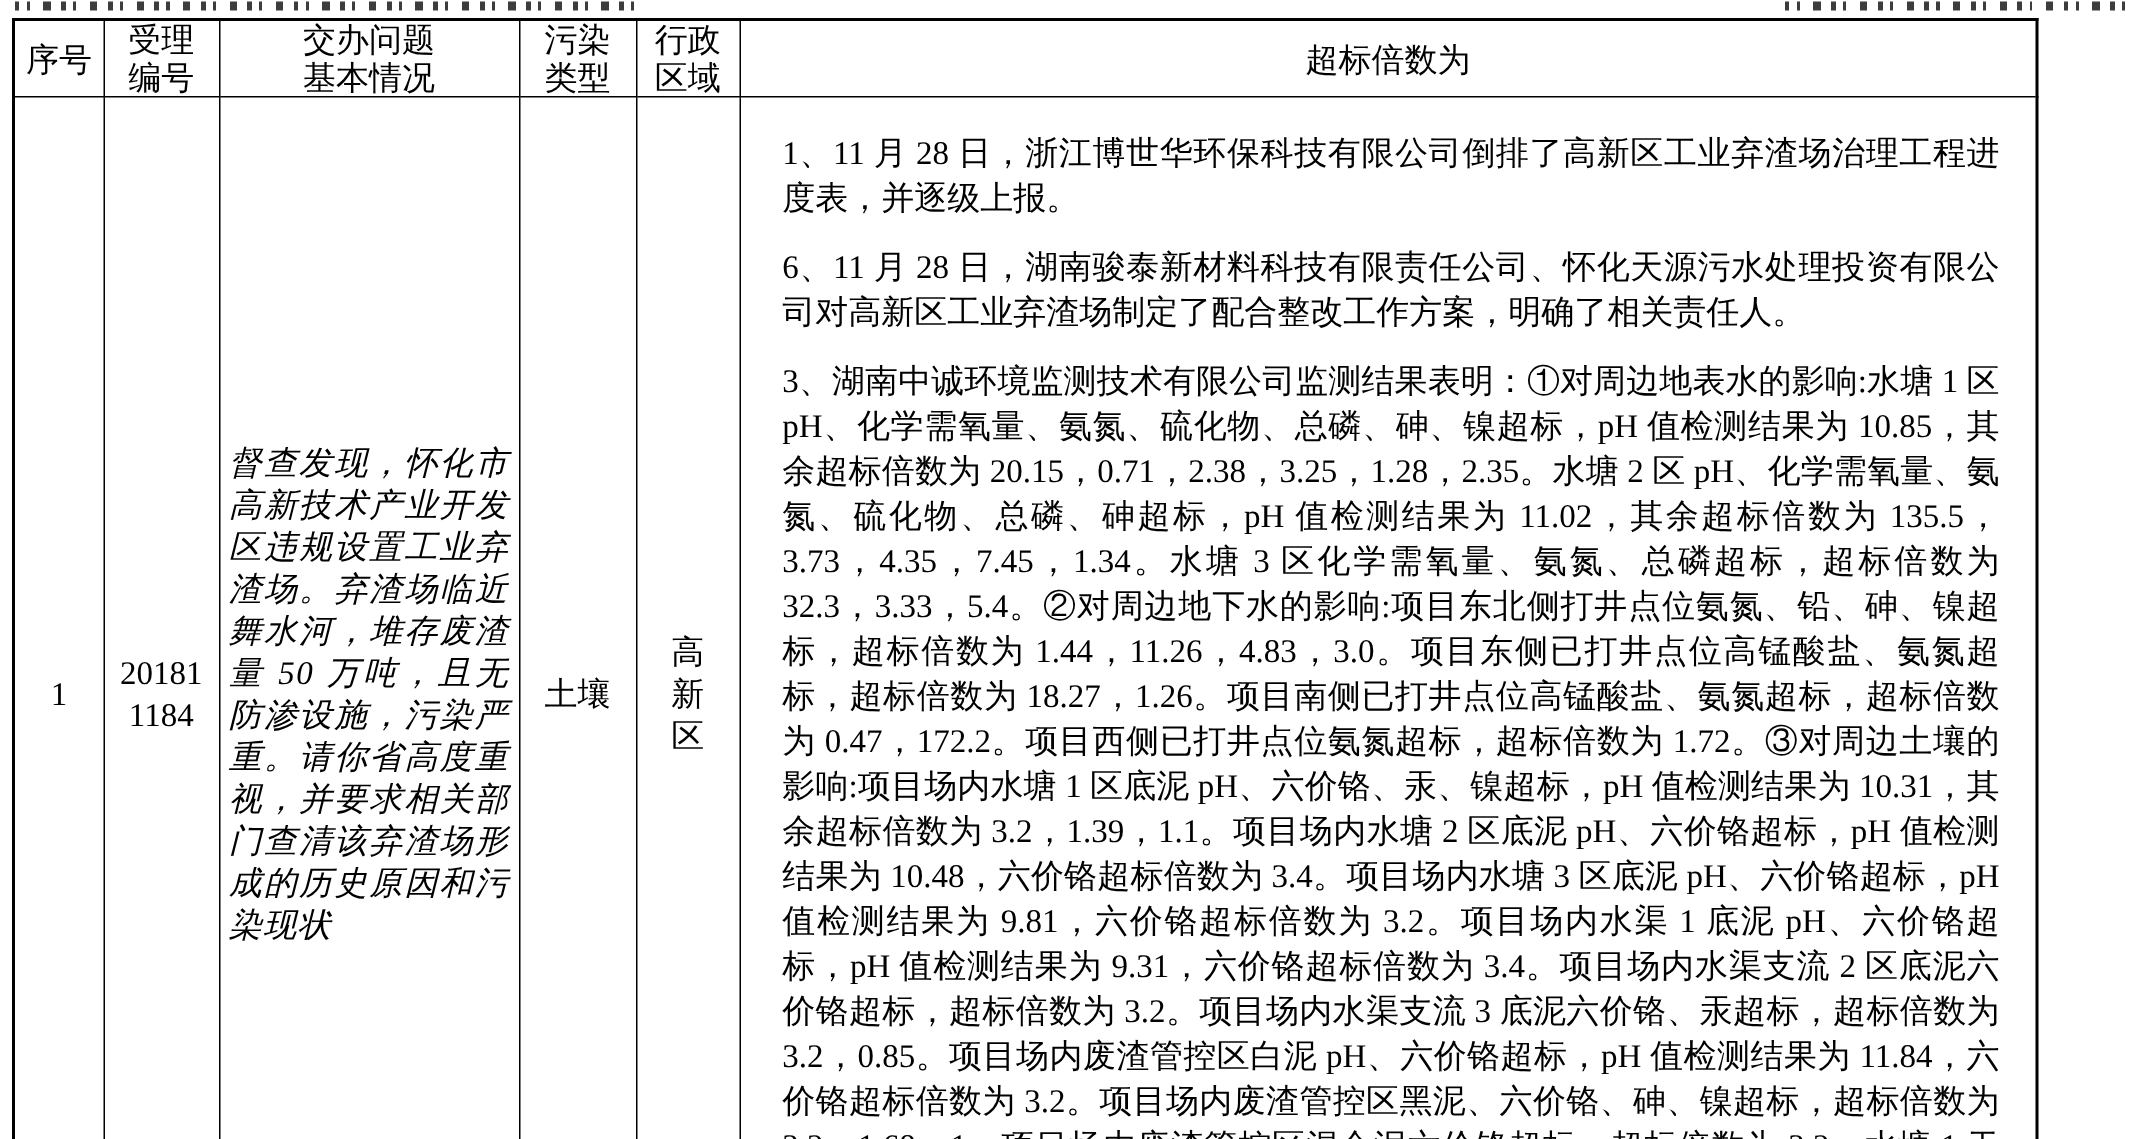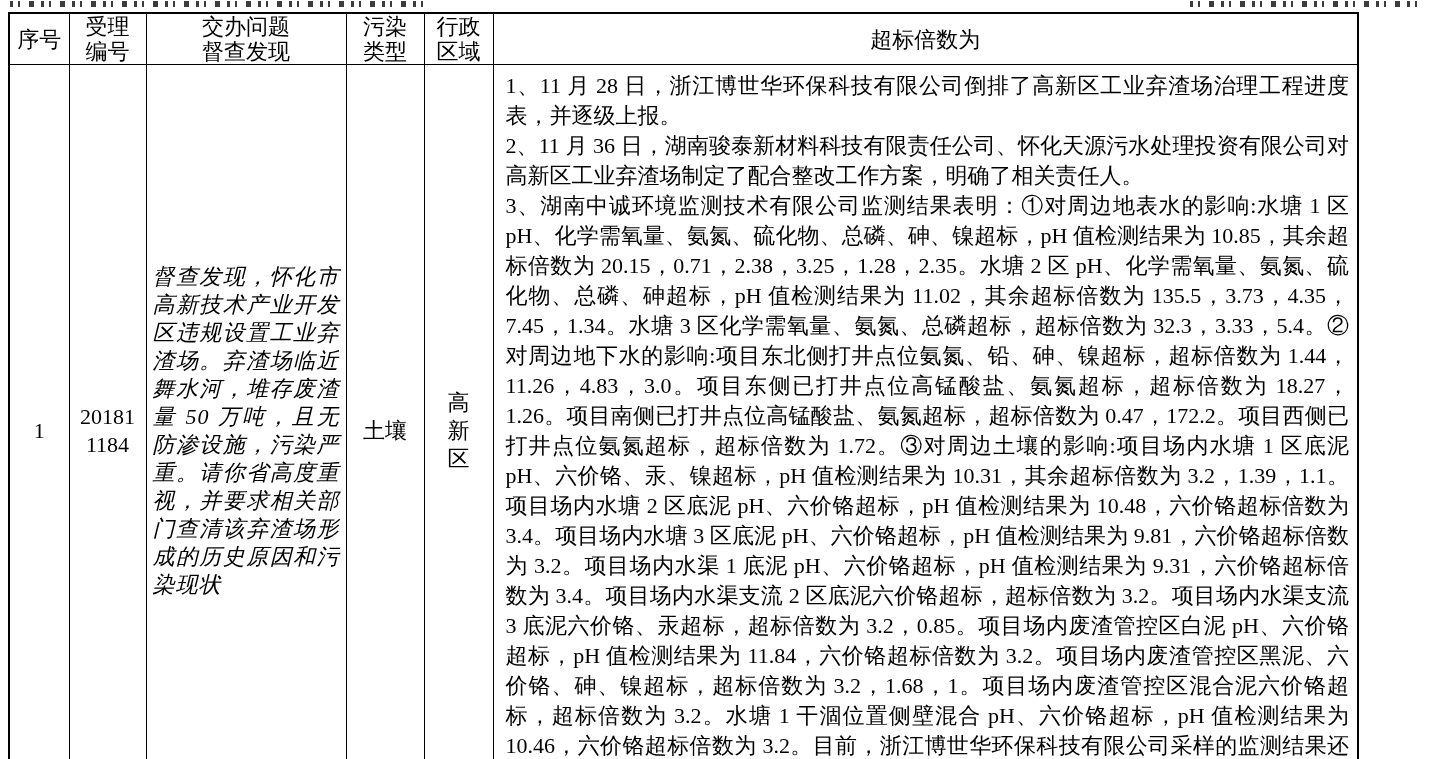--- a/index.html
+++ b/index.html
@@ -62,21 +62,21 @@
   }
 
   td.region-cell{ line-height:28px; padding:0 14px; text-align:center; }
 
   td.progress-cell{ vertical-align:top; }
   .progress{
     padding:6px 8px 6px 12px;
     line-height:30px;
   }
   .progress p{
-    margin:0;
+    margin:16px;
     text-align:justify;
     text-justify:inter-character;
   }
 </style>
 </head>
 <body>
 
 <div class="remnant left"></div>
 <div class="remnant right"></div>
 
@@ -88,40 +88,40 @@
     <col style="width:78px">
     <col style="width:69px">
     <col>
   </colgroup>
   <thead>
     <tr>
       <th>序号</th>
       <th>受理
 编号</th>
       <th>交办问题
-督查发现</th>
+基本情况</th>
       <th>污染
 类型</th>
       <th>行政
 区域</th>
       <th>超标倍数为</th>
     </tr>
   </thead>
   <tbody>
     <tr>
       <td class="center">1</td>
       <td class="center prewrap">20181
 1184</td>
       <td class="problem-cell">
         <div class="problem-text">督查发现，怀化市高新技术产业开发区违规设置工业弃渣场。弃渣场临近舞水河，堆存废渣量 50 万吨，且无防渗设施，污染严重。请你省高度重视，并要求相关部门查清该弃渣场形成的历史原因和污染现状</div>
       </td>
       <td class="center">土壤</td>
       <td class="region-cell">高新区</td>
       <td class="progress-cell">
         <div class="progress">
           <p>1、11 月 28 日，浙江博世华环保科技有限公司倒排了高新区工业弃渣场治理工程进度表，并逐级上报。</p>
-          <p>2、11 月 36 日，湖南骏泰新材料科技有限责任公司、怀化天源污水处理投资有限公司对高新区工业弃渣场制定了配合整改工作方案，明确了相关责任人。</p>
+          <p>6、11 月 28 日，湖南骏泰新材料科技有限责任公司、怀化天源污水处理投资有限公司对高新区工业弃渣场制定了配合整改工作方案，明确了相关责任人。</p>
           <p>3、湖南中诚环境监测技术有限公司监测结果表明：①对周边地表水的影响:水塘 1 区 pH、化学需氧量、氨氮、硫化物、总磷、砷、镍超标，pH 值检测结果为 10.85，其余超标倍数为 20.15，0.71，2.38，3.25，1.28，2.35。水塘 2 区 pH、化学需氧量、氨氮、硫化物、总磷、砷超标，pH 值检测结果为 11.02，其余超标倍数为 135.5，3.73，4.35，7.45，1.34。水塘 3 区化学需氧量、氨氮、总磷超标，超标倍数为 32.3，3.33，5.4。②对周边地下水的影响:项目东北侧打井点位氨氮、铅、砷、镍超标，超标倍数为 1.44，11.26，4.83，3.0。项目东侧已打井点位高锰酸盐、氨氮超标，超标倍数为 18.27，1.26。项目南侧已打井点位高锰酸盐、氨氮超标，超标倍数为 0.47，172.2。项目西侧已打井点位氨氮超标，超标倍数为 1.72。③对周边土壤的影响:项目场内水塘 1 区底泥 pH、六价铬、汞、镍超标，pH 值检测结果为 10.31，其余超标倍数为 3.2，1.39，1.1。项目场内水塘 2 区底泥 pH、六价铬超标，pH 值检测结果为 10.48，六价铬超标倍数为 3.4。项目场内水塘 3 区底泥 pH、六价铬超标，pH 值检测结果为 9.81，六价铬超标倍数为 3.2。项目场内水渠 1 底泥 pH、六价铬超标，pH 值检测结果为 9.31，六价铬超标倍数为 3.4。项目场内水渠支流 2 区底泥六价铬超标，超标倍数为 3.2。项目场内水渠支流 3 底泥六价铬、汞超标，超标倍数为 3.2，0.85。项目场内废渣管控区白泥 pH、六价铬超标，pH 值检测结果为 11.84，六价铬超标倍数为 3.2。项目场内废渣管控区黑泥、六价铬、砷、镍超标，超标倍数为 3.2，1.68，1。项目场内废渣管控区混合泥六价铬超标，超标倍数为 3.2。水塘 1 干涸位置侧壁混合 pH、六价铬超标，pH 值检测结果为 10.46，六价铬超标倍数为 3.2。目前，浙江博世华环保科技有限公司采样的监测结果还未出来。</p>
         </div>
       </td>
     </tr>
   </tbody>
 </table>
 
 </body></html>

